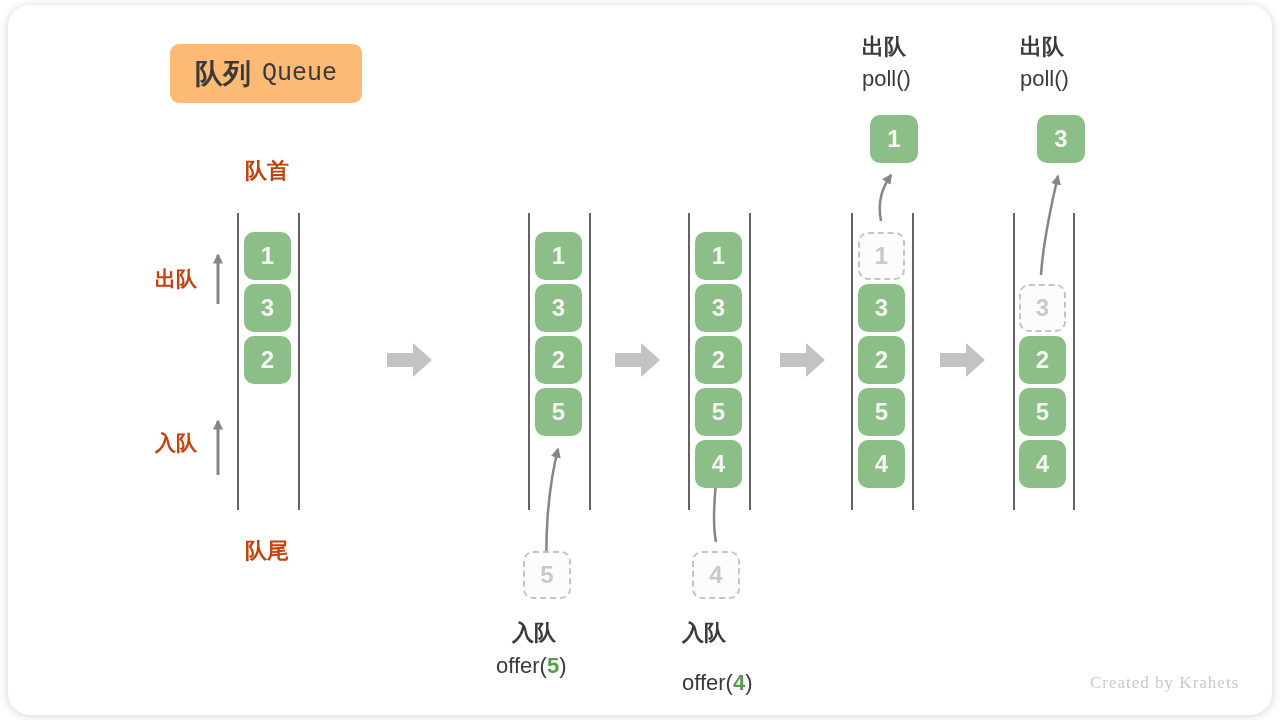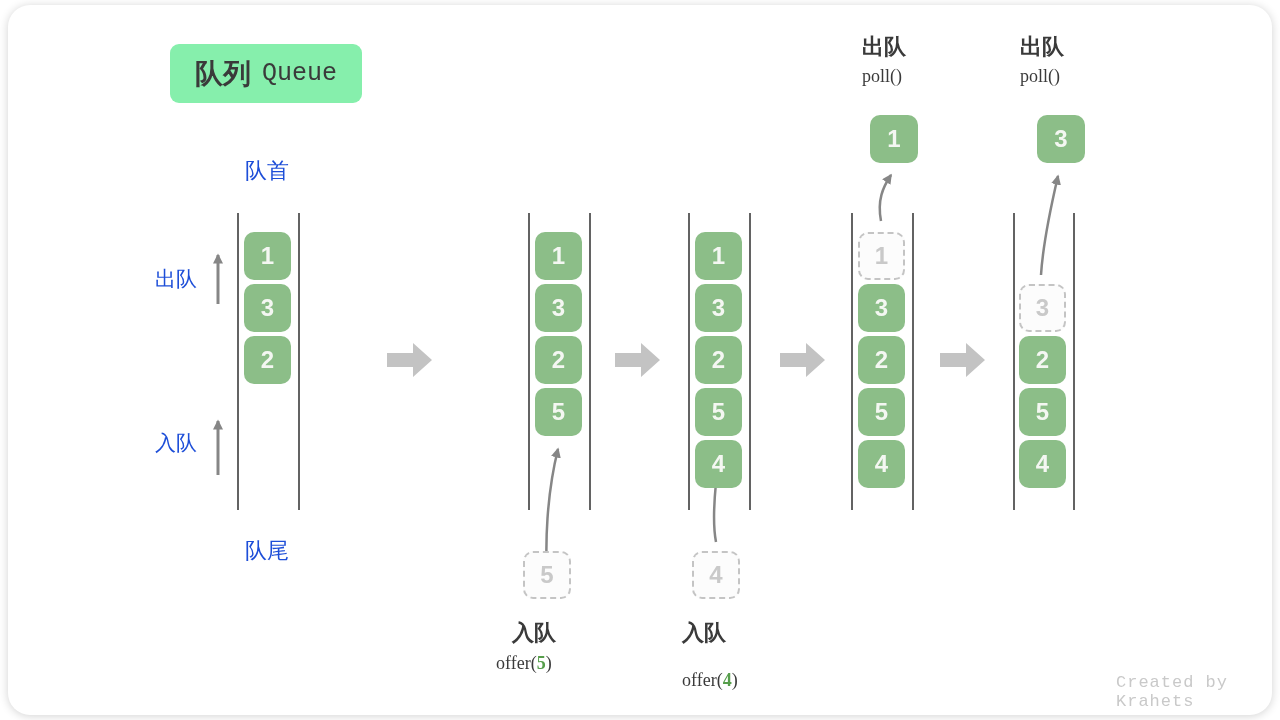--- a/index.html
+++ b/index.html
@@ -1,36 +1,36 @@
 <!DOCTYPE html>
 <html><head>
 <meta charset="utf-8">
 <style>
   html,body{margin:0;padding:0;background:#ffffff;}
   .canvas{position:relative;width:1280px;height:720px;background:#ffffff;overflow:hidden;
           font-family:"Liberation Sans",sans-serif;}
   .card{position:absolute;left:8px;top:5px;right:8px;bottom:5px;background:#ffffff;
         border-radius:22px;box-shadow:0 1px 10px rgba(0,0,0,0.18);}
-  .badge{position:absolute;left:170px;top:44px;width:192px;height:59px;background:#86efac;
+  .badge{position:absolute;left:170px;top:44px;width:192px;height:59px;background:#fdba74;
          border-radius:9px;display:flex;align-items:center;justify-content:center;gap:11px;}
   .badge-zh{font-weight:700;font-size:28px;color:#3a3a3a;}
   .badge-en{font-family:Liberation Mono, monospace;font-size:25px;color:#3a3a3a;}
-  .lbl{position:absolute;font-weight:400;font-size:22px;color:#1d4ed8;white-space:nowrap;}
+  .lbl{position:absolute;font-weight:700;font-size:22px;color:#c2410c;white-space:nowrap;}
   .rail{position:absolute;top:213px;width:2px;height:297px;background:#636363;}
   .box{position:absolute;width:47px;height:48px;border-radius:10px;display:flex;
        align-items:center;justify-content:center;font-weight:700;font-size:24px;}
   .box.solid{background:#8cbe88;color:#f4f7f2;}
   .box.ghost{box-sizing:border-box;border:2px dashed #c4c4c4;background:#fcfcfc;color:#c9c9c9;}
   .op-zh{position:absolute;font-weight:600;font-size:22px;color:#3a3a3a;white-space:nowrap;}
-  .op-code{position:absolute;font-family:Liberation Serif, serif;font-size:18px;
+  .op-code{position:absolute;font-family:Liberation Sans, sans-serif;font-size:22px;
            color:#3a3a3a;white-space:nowrap;}
   .op-code .g{color:#569e4b;font-weight:700;}
   .flow{position:absolute;top:342px;width:46px;height:36px;}
   .overlay{position:absolute;left:0;top:0;width:1280px;height:720px;pointer-events:none;}
-  .watermark{position:absolute;left:1116px;top:673px;font-family:Liberation Mono, monospace;
+  .watermark{position:absolute;left:1090px;top:673px;font-family:Liberation Serif, serif;
              font-size:17px;color:#c9c9c9;letter-spacing:1px;}
 </style>
 </head>
 <body>
 
 <div class="canvas">
   <div class="card"></div>
 
   <div class="badge">
     <span class="badge-zh">队列</span>

